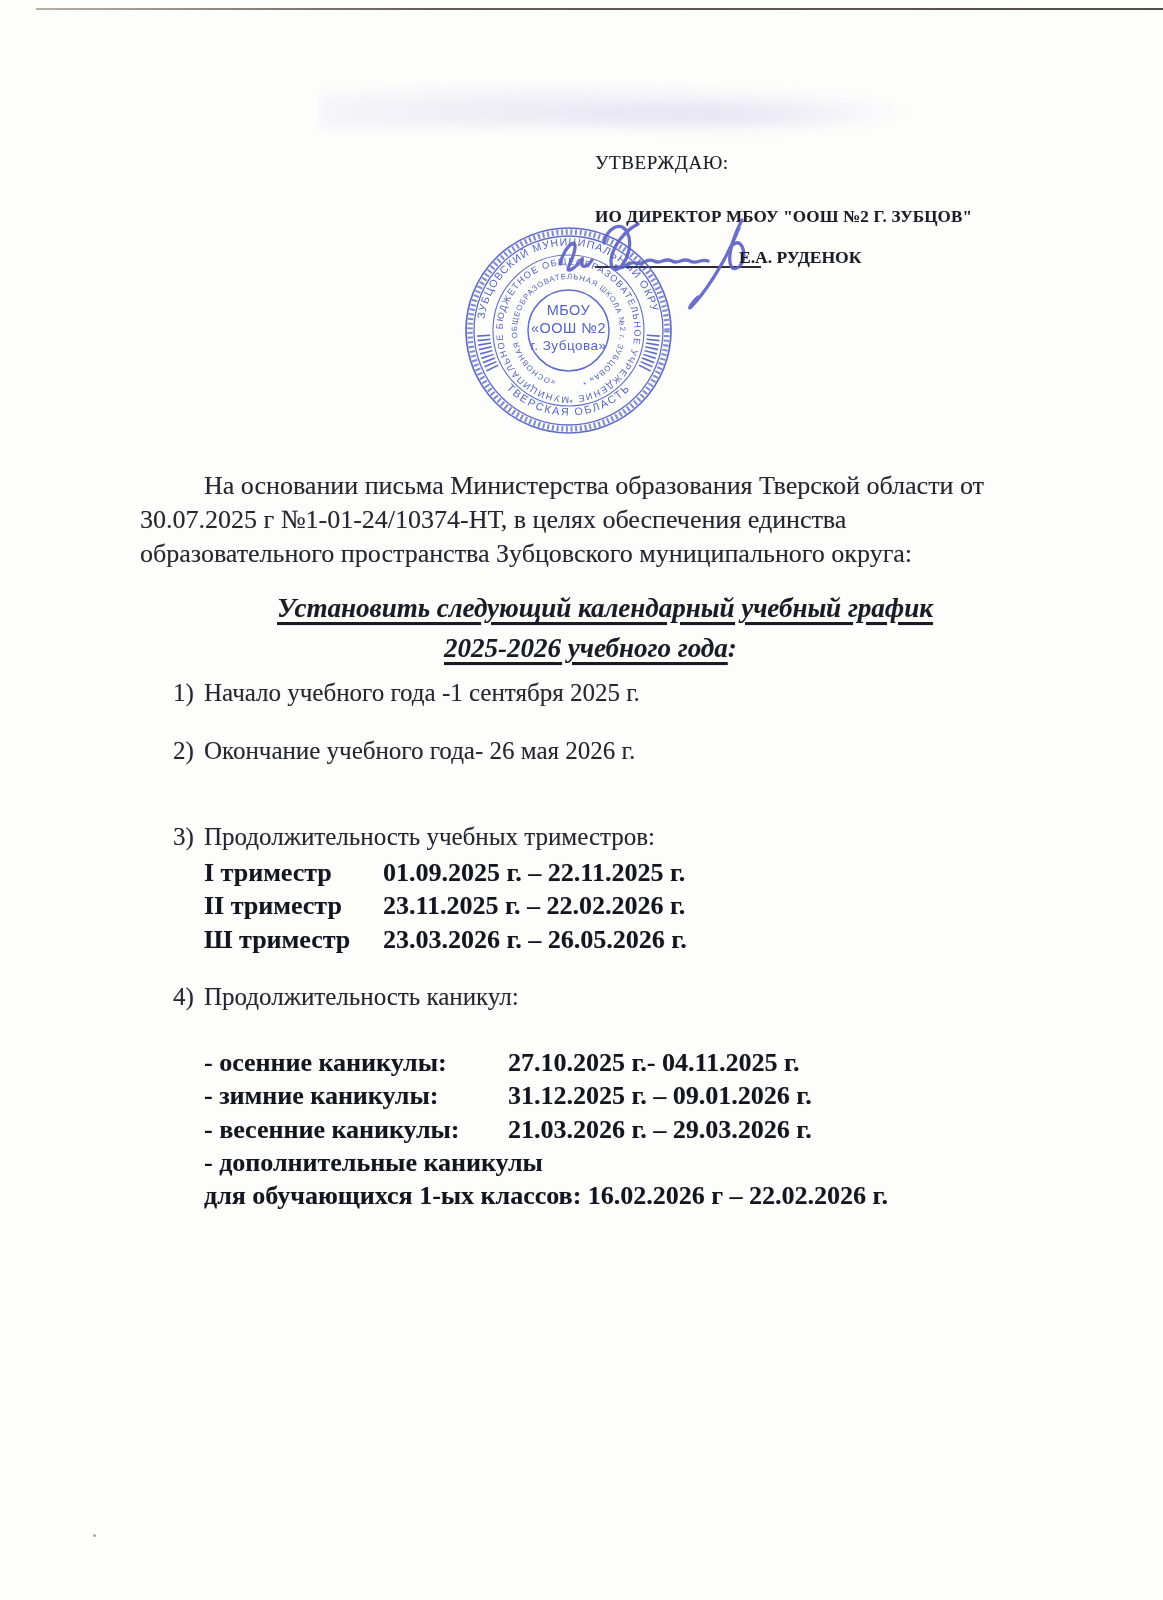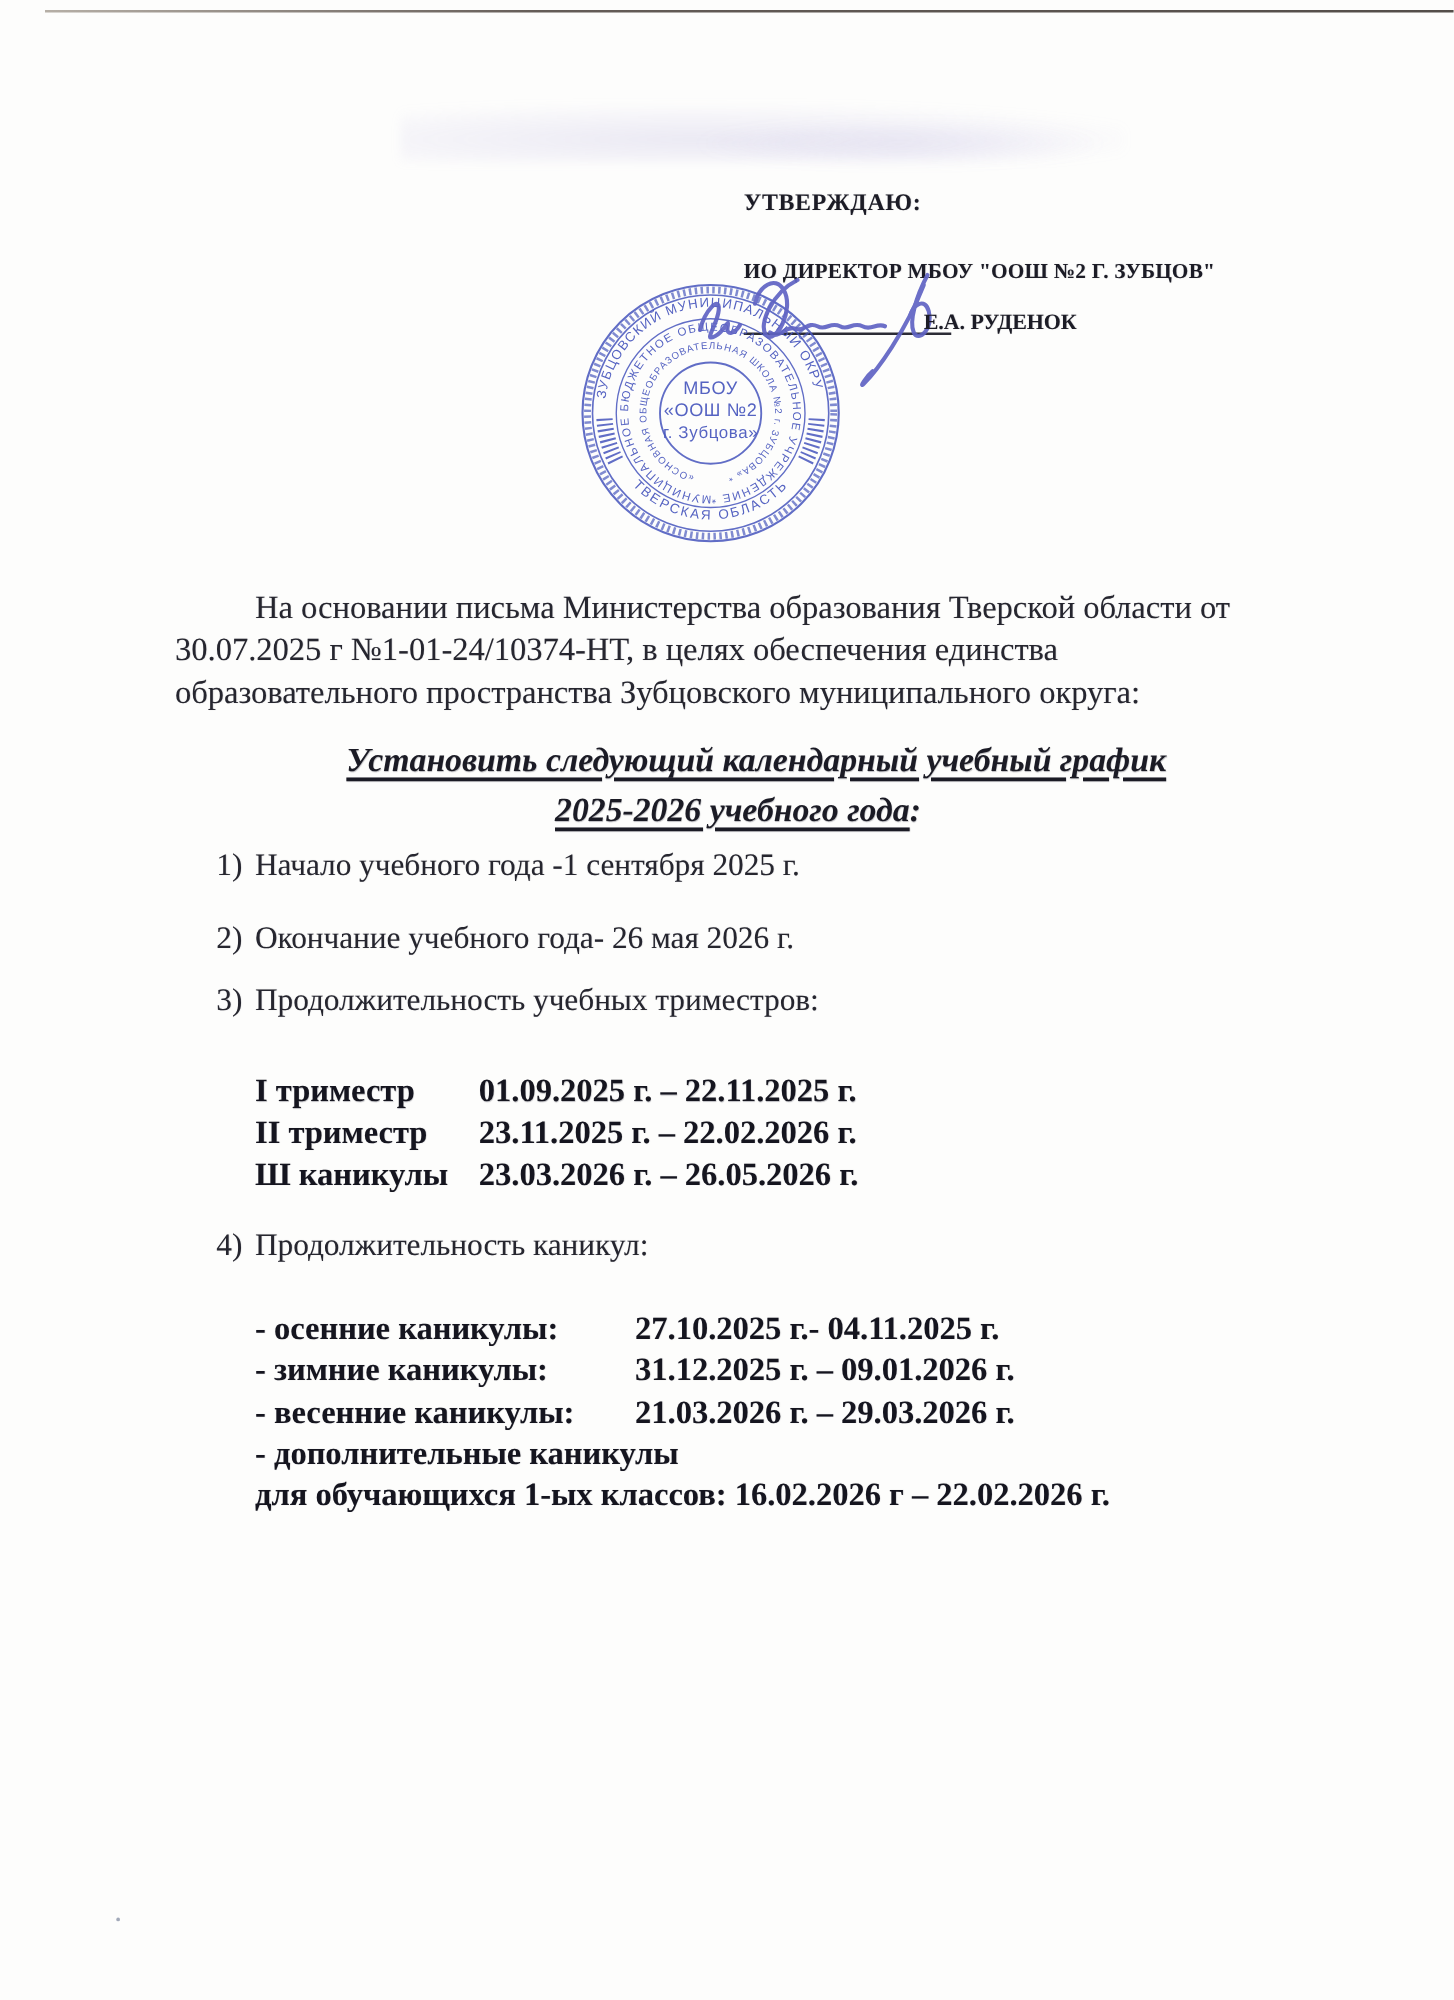--- a/index.html
+++ b/index.html
@@ -8,36 +8,36 @@
   .page{position:absolute;inset:0;}
   
   .edge-line{position:absolute;top:8px;left:36px;width:1127px;height:2px;
     background:linear-gradient(90deg,rgba(95,80,62,.45),rgba(62,52,46,.8) 35%,rgba(54,47,42,.85));}
   .smudge1{position:absolute;left:320px;top:84px;width:580px;height:46px;filter:blur(4px);
     background:radial-gradient(ellipse at 40% 60%,rgba(142,132,202,.16),rgba(170,160,220,.07) 55%,transparent 78%);}
   .smudge2{position:absolute;left:560px;top:98px;width:320px;height:34px;filter:blur(5px);
     background:radial-gradient(ellipse at 50% 50%,rgba(150,140,212,.13),transparent 75%);}
   .speck{position:absolute;left:93px;top:1534px;width:3px;height:3px;border-radius:50%;background:#8b93a8;opacity:.8;}
   
-  .approve{position:absolute;left:595px;top:152px;font-size:19px;font-weight:bold;letter-spacing:.6px;color:#1c1c26;}
+  .approve{position:absolute;left:595px;top:152px;font-size:19px;font-weight:normal;letter-spacing:.6px;color:#1c1c26;}
   .director{position:absolute;left:595px;top:207px;font-size:17px;font-weight:bold;letter-spacing:.2px;color:#1c1c26;white-space:nowrap;}
   .sig-underline{position:absolute;left:595px;top:266px;width:166px;height:2px;background:#2c2c36;}
   .name{position:absolute;left:739px;top:247px;font-size:17.5px;font-weight:bold;color:#1c1c26;z-index:4;}
   .stamp{position:absolute;left:463px;top:225px;width:211px;height:211px;z-index:1;}
   .signature{position:absolute;left:550px;top:212px;width:220px;height:106px;z-index:3;}
   
   .intro{position:absolute;left:140px;top:469px;width:860px;font-size:26px;line-height:34px;color:#26262f;}
   .intro .l1{text-indent:64px;}
   .heading-l1{position:absolute;left:150px;top:593px;width:866px;text-align:center;
     font-size:27px;font-weight:bold;font-style:italic;color:#1b1b25;}
   .heading-l2{position:absolute;left:400px;top:633px;font-size:27px;font-weight:bold;font-style:italic;color:#1b1b25;}
   .u{text-decoration:underline;text-decoration-thickness:2.5px;text-underline-offset:5px;margin-left:44px;}
   .item{position:absolute;left:173px;font-size:25px;color:#26262f;white-space:nowrap;}
   .item .num{display:inline-block;width:31px;}
-  .item1{top:679px;} .item2{top:737px;} .item3{top:787px;} .item4{top:983px;}
+  .item1{top:679px;} .item2{top:737px;} .item3{top:823px;} .item4{top:983px;}
   .trims{position:absolute;left:204px;top:856px;font-size:26px;font-weight:bold;color:#15151f;line-height:33.4px;white-space:nowrap;}
   .trims .lab{display:inline-block;width:179px;}
   .vacs{position:absolute;left:204px;top:1046px;font-size:26px;font-weight:bold;color:#15151f;line-height:33.25px;white-space:nowrap;}
   .vacs .lab{display:inline-block;width:304px;}
   .soft{text-shadow:.3px .3px .7px rgba(45,45,60,.30);}
 </style>
 </head>
 <body>
 
 <div class="page">
@@ -124,21 +124,21 @@
   </div>
 
   <div class="trims soft">
     <div>
       <span class="lab">I триместр</span><span>01.09.2025 г. – 22.11.2025 г.</span>
     </div>
     <div>
       <span class="lab">II триместр</span><span>23.11.2025 г. – 22.02.2026 г.</span>
     </div>
     <div>
-      <span class="lab">Ш каникулы</span><span>23.03.2026 г. – 26.05.2026 г.</span>
+      <span class="lab">Ш триместр</span><span>23.03.2026 г. – 26.05.2026 г.</span>
     </div>
   </div>
 
   <div class="vacs soft">
     <div>
       <span class="lab">- осенние каникулы:</span><span>27.10.2025 г.- 04.11.2025 г.</span>
     </div>
     <div>
       <span class="lab">- зимние каникулы:</span><span>31.12.2025 г. – 09.01.2026 г.</span>
     </div>

